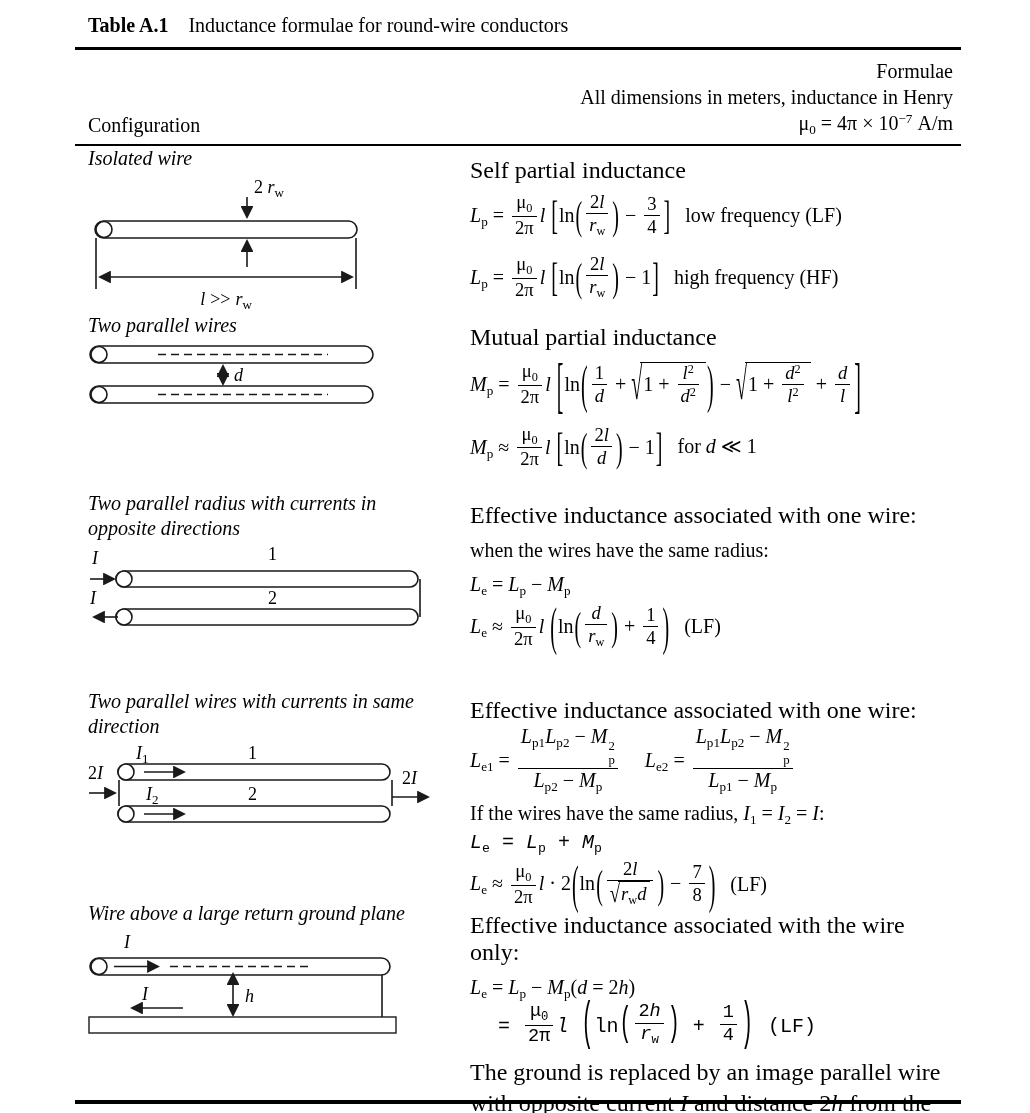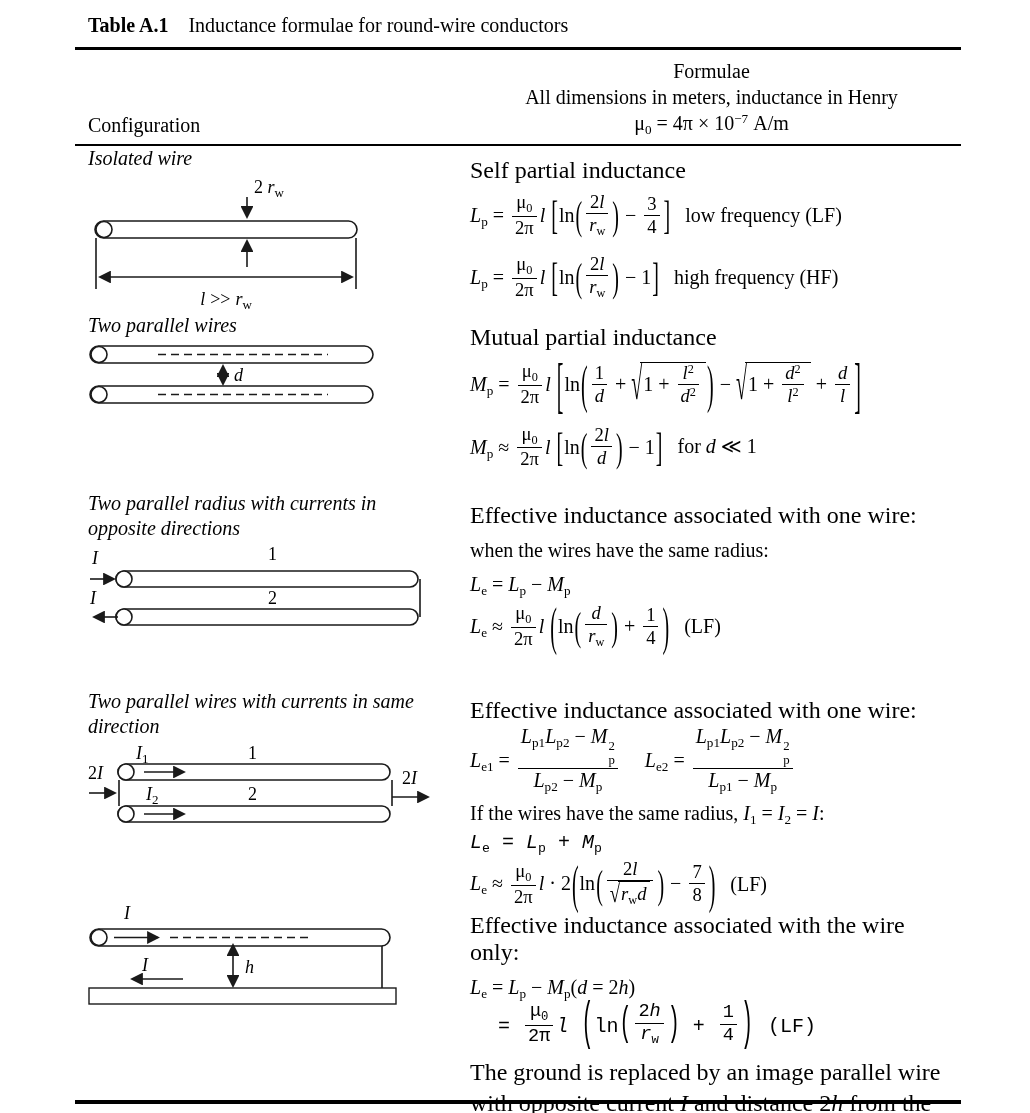--- a/index.html
+++ b/index.html
@@ -7,21 +7,21 @@
         font-family:"Liberation Serif","DejaVu Serif",serif;overflow:hidden;}
   .tbl{position:absolute;left:75px;top:10px;width:886px;}
   .title{padding-left:13px;font-size:20px;margin:4px 0 10px 0;}
   .title .tl{font-weight:bold;margin-right:20px;}
   .rule{background:#000;width:100%;}
   .rule.thick{height:3px;}
   .rule.thin{height:2px;}
   .rule.bottom{height:4px;}
   .hdr{display:grid;grid-template-columns:382px 1fr;padding:8px 0 6px 13px;align-items:end;}
   .hdr .c1{font-size:20px;padding-bottom:1px;}
-  .hdr .c2{text-align:center;font-size:20px;line-height:1.3;padding-right:8px;}
+  .hdr .c2{text-align:right;font-size:20px;line-height:1.3;padding-right:8px;}
   .row{display:grid;grid-template-columns:382px 1fr;padding-left:13px;box-sizing:border-box;}
   .r1{height:167px;}.r2{height:178px;}.r3{height:198px;}.r4{height:212px;}.r5{height:199px;}
   .ch{font-size:20px;line-height:1.22;margin:0 0 4px 0;padding-right:24px;font-style:italic;}
   .rh{font-size:24px;margin:11px 0 0 0;}
   .rcol{padding-right:6px;}
   .fline{font-size:20px;line-height:1.3;}
   .fline i{font-family:inherit;}
   sub{font-size:66%;font-style:normal;vertical-align:-0.3em;}
   sup{font-size:66%;vertical-align:0.5em;}
   .fr{display:inline-block;vertical-align:middle;text-align:center;margin:0 3px;position:relative;top:-2px;font-size:0.93em;}
@@ -197,20 +197,21 @@
         <div class="fline mt2"><i>L</i><sub>e</sub> = <i>L</i><sub>p</sub> + <i>M</i><sub>p</sub></div>
         <div class="fline mt4"><i>L</i><sub>e</sub> ≈ <span class="fr"><span class="n">μ<sub>0</sub></span><span class="d">2π</span></span><i>l</i> · 2<span class="bb b26">(</span>ln<span class="bb b2">(</span><span class="fr"><span class="n">2<i>l</i></span><span class="d"><span class="sq">
                   <span class="rs">√</span>
                   <span class="rc"><i>r</i><sub>w</sub><i>d</i></span>
                 </span></span></span><span class="bb b2">)</span> − <span class="fr"><span class="n">7</span><span class="d">8</span></span><span class="bb b26">)</span><span class="ann">(LF)</span></div>
       </div>
     </div>
 
     <div class="row r5">
       <div>
+        <div class="ch">Wire above a large return ground plane</div>
         <svg class="dg" width="320" height="104" viewBox="0 0 320 104">
           <text class="it" x="36" y="18">I</text>
           <rect class="wire" x="2" y="28" width="300" height="17" rx="8.5"></rect>
           <circle class="cap" cx="11" cy="36.5" r="8"></circle>
           <line x1="26" y1="36.5" x2="70" y2="36.5" marker-end="url(#ar)"></line>
           <line class="dash" x1="82" y1="36.5" x2="222" y2="36.5"></line>
           <line x1="294" y1="45" x2="294" y2="87"></line>
           <line x1="145" y1="44" x2="145" y2="85" marker-start="url(#ar)" marker-end="url(#ar)"></line>
           <text class="it" x="157" y="72">h</text>
           <text class="it" x="54" y="70">I</text>

